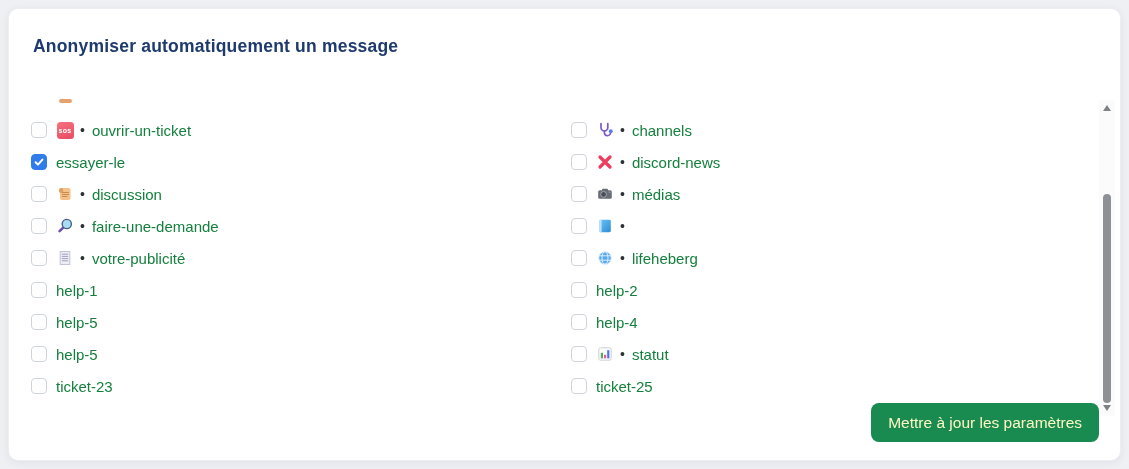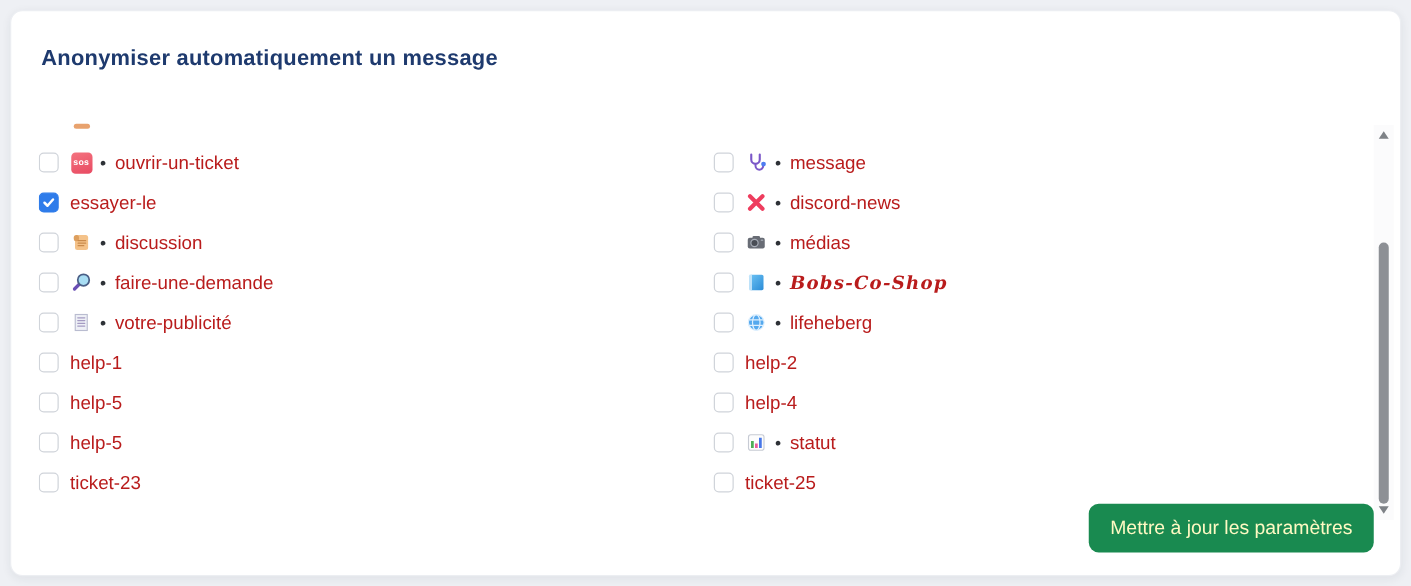--- a/index.html
+++ b/index.html
@@ -18,21 +18,21 @@
   .col.right{width:520px;}
 
   .row{display:flex;align-items:center;height:32px;cursor:pointer;}
   .cb{flex:0 0 auto;width:16px;height:16px;box-sizing:border-box;border:1px solid #d0d4da;
       border-radius:4px;background:#fff;display:flex;align-items:center;justify-content:center;}
   .cb.checked{background:#2f7cea;border-color:#2f7cea;}
   .cb svg{display:block;}
   .row .content{display:flex;align-items:center;margin-left:9px;}
   .icon-box{width:18px;height:18px;display:inline-flex;align-items:center;justify-content:center;}
   .bullet{margin:0 7px 0 6px;color:#2d3136;font-size:14px;}
-  .chan-label{font-size:15px;color:#b91c1c;}
+  .chan-label{font-size:15px;color:#15803d;}
   .chan-label.script{font-family:"DejaVu Serif",serif;font-style:italic;font-weight:700;
       letter-spacing:1px;font-size:14.5px;}
 
   .sos-badge{width:17px;height:17px;border-radius:3.5px;background:linear-gradient(160deg,#f4737f,#e84a62);
       color:#fff;font-size:7px;font-weight:700;letter-spacing:.3px;display:flex;align-items:center;
       justify-content:center;}
 
   .clipped-sliver{position:absolute;left:28px;top:3px;width:13px;height:3.5px;border-radius:2px;
       background:#e8a26e;}
 
@@ -160,21 +160,21 @@
               <span class="cb"></span>
               <span class="content">
                 <span class="icon-box">
                   <svg width="18" height="18" viewBox="0 0 18 18">
                     <path d="M5 2.6 v4 a3.4 3.4 0 0 0 6.8 0 v-4" fill="none" stroke="#7b57c8" stroke-width="1.7" stroke-linecap="round"></path>
                     <path d="M8.4 10.2 v1.4 a3.1 3.1 0 0 0 6.2 0 v-0.8" fill="none" stroke="#7b57c8" stroke-width="1.6" stroke-linecap="round"></path>
                     <circle cx="14.8" cy="10.2" r="1.9" fill="#4f7cf0"></circle>
                   </svg>
                 </span>
                 <span class="bullet">•</span>
-                <span class="chan-label">message</span>
+                <span class="chan-label">channels</span>
               </span>
             </label>
             <label class="row">
               <span class="cb"></span>
               <span class="content">
                 <span class="icon-box">
                   <svg width="18" height="18" viewBox="0 0 18 18">
                     <path d="M4 4 L14 14 M14 4 L4 14" stroke="#ee3d5e" stroke-width="3.3" stroke-linecap="round"></path>
                   </svg>
                 </span>
@@ -206,21 +206,20 @@
                       <linearGradient id="bbg" x1="0" y1="0" x2="1" y2="1">
                         <stop offset="0" stop-color="#6ec4f5"></stop>
                         <stop offset="1" stop-color="#2b8cd7"></stop>
                       </linearGradient>
                     </defs>
                     <rect x="3.2" y="2.8" width="11.6" height="12.4" rx="1.4" fill="url(#bbg)"></rect>
                     <rect x="3.2" y="2.8" width="2.4" height="12.4" fill="#cfeafc" opacity="0.85"></rect>
                   </svg>
                 </span>
                 <span class="bullet">•</span>
-                <span class="chan-label script">Bobs-Co-Shop</span>
               </span>
             </label>
             <label class="row">
               <span class="cb"></span>
               <span class="content">
                 <span class="icon-box">
                   <svg width="18" height="18" viewBox="0 0 18 18">
                     <circle cx="9" cy="9" r="6.3" fill="#55a9ee"></circle>
                     <g stroke="#dff0fe" stroke-width="1" fill="none">
                       <circle cx="9" cy="9" r="6.3"></circle>

